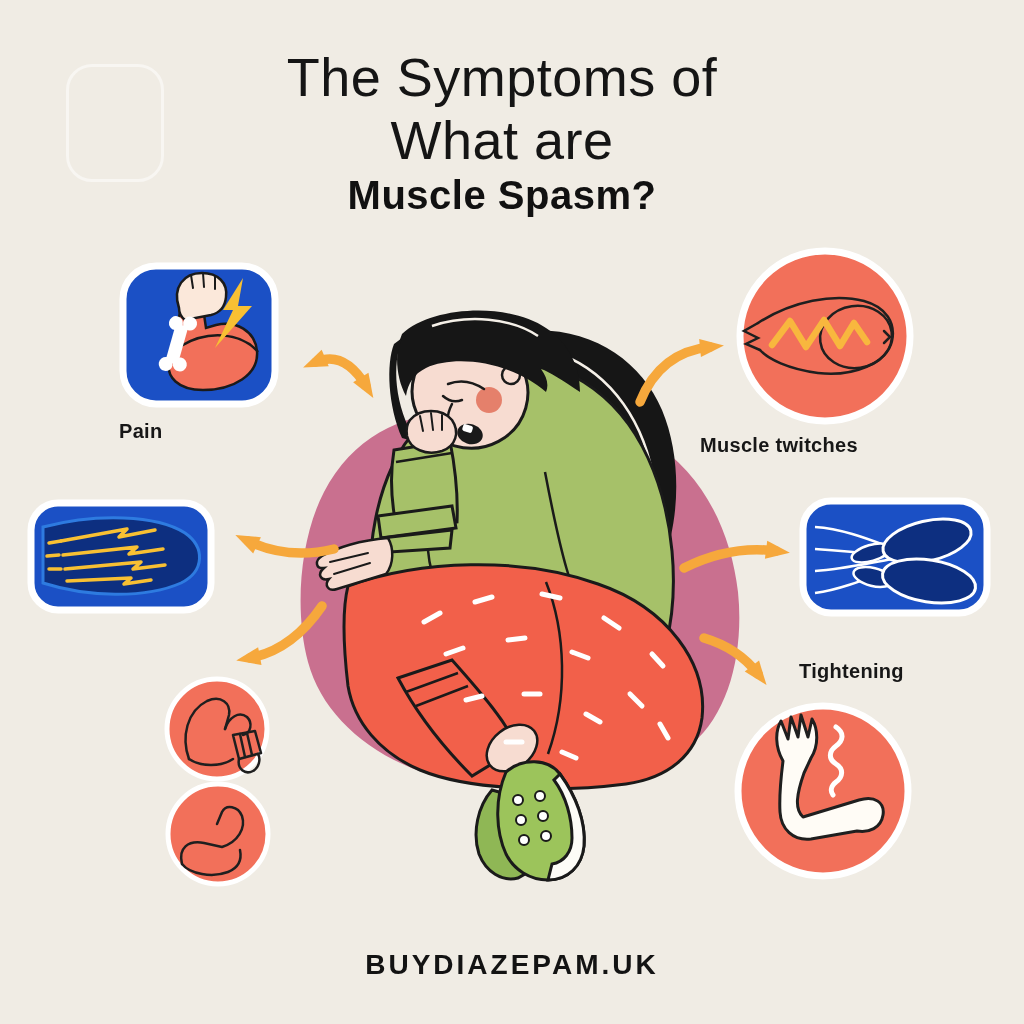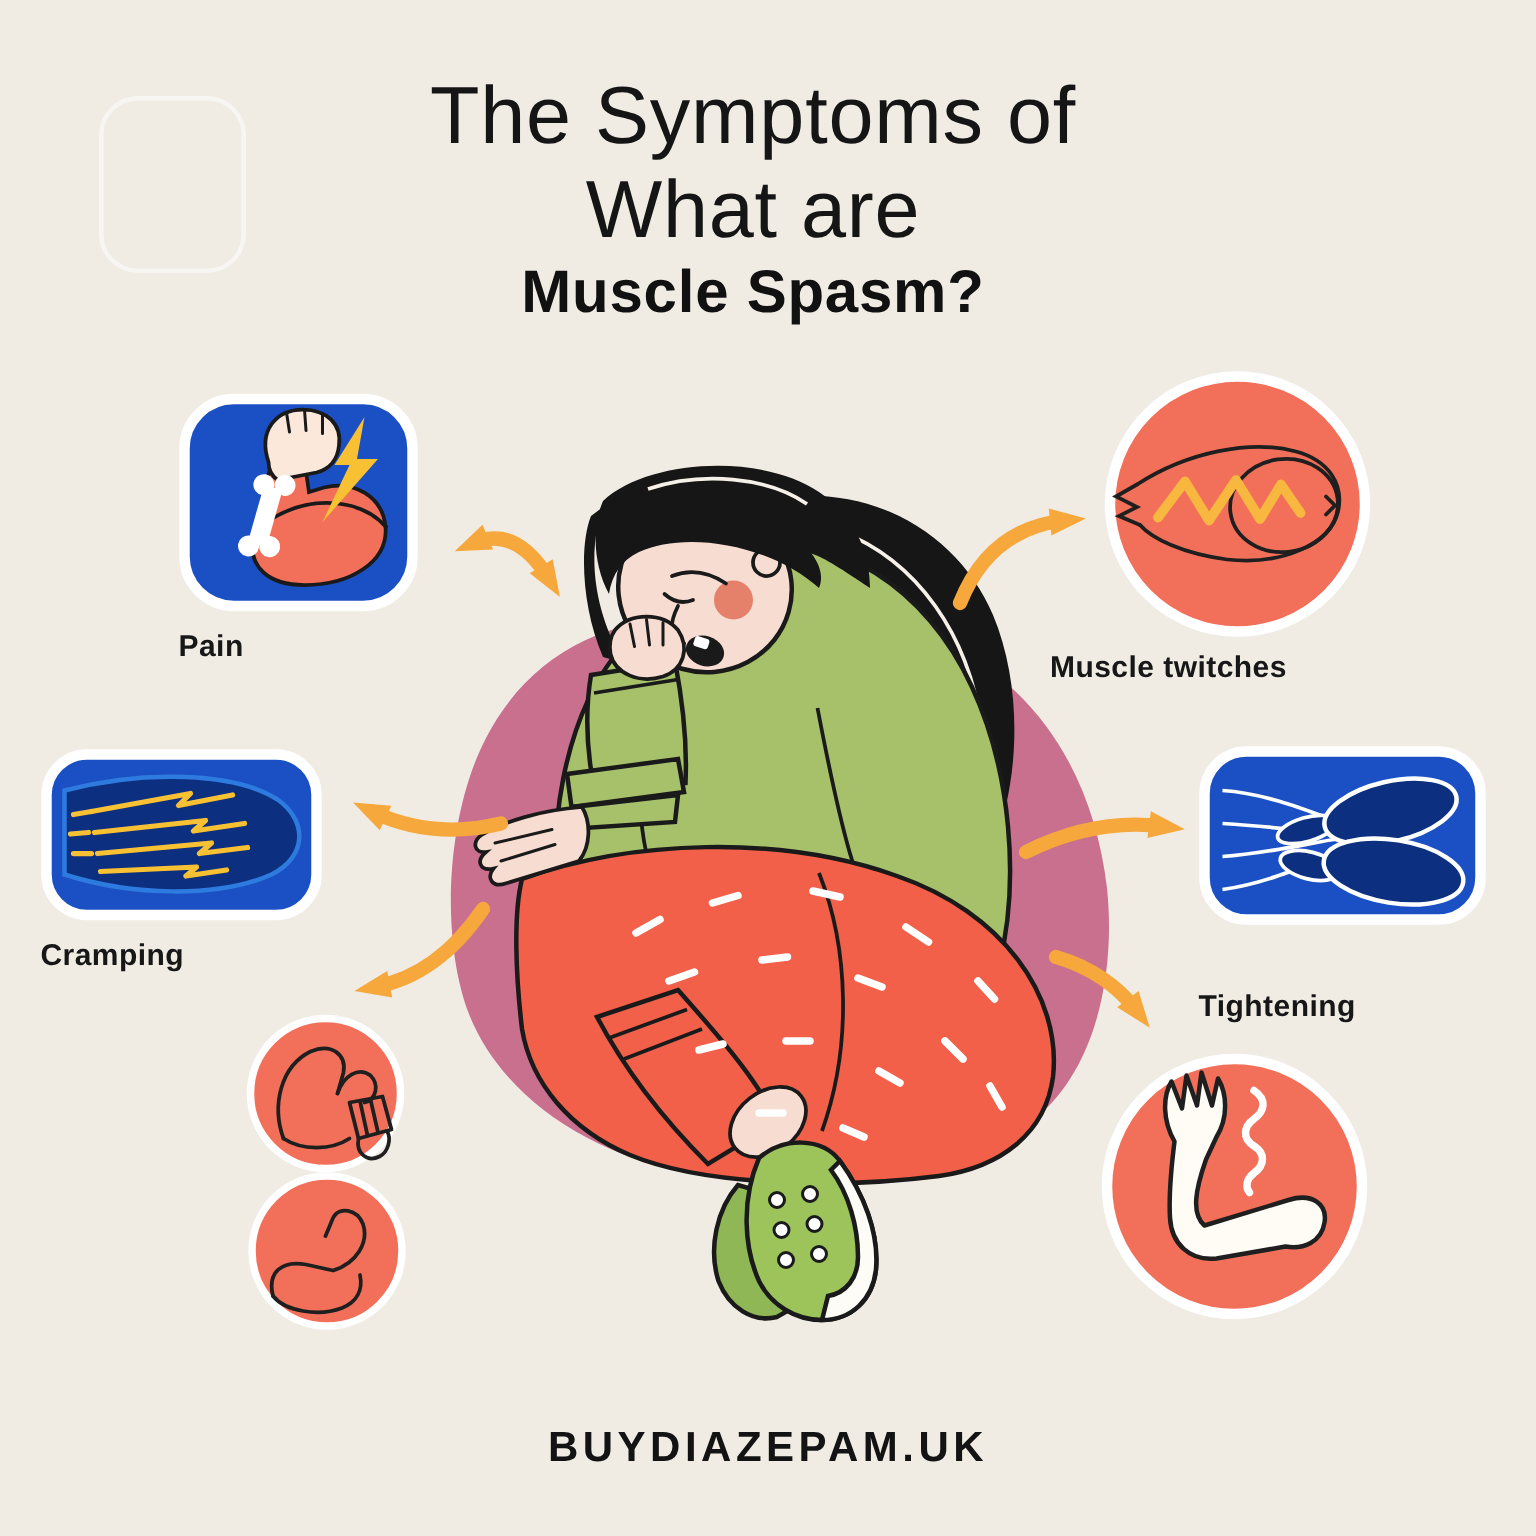--- a/index.html
+++ b/index.html
@@ -196,21 +196,20 @@
     <g stroke="#F8C033" stroke-width="3.5" fill="none" stroke-linecap="round" stroke-linejoin="round">
       <path d="M34 42 L100 30 L92 38 L128 31"></path>
       <path d="M36 56 L110 48 L102 55 L136 50"></path>
       <path d="M38 70 L114 63 L106 70 L138 66"></path>
       <path d="M40 82 L104 79 L97 85 L124 81"></path>
       <path d="M22 44 L34 42"></path>
         <path d="M20 57 L32 56"></path>
         <path d="M22 70 L34 70"></path>
     </g>
   </svg>
-  <div class="sym-label" style="left:27px;top:626px;width:188px">Cramping</div>
 
   <svg class="abs" style="left:799px;top:497px" width="192" height="120" viewBox="0 0 192 120">
     <rect x="4" y="4" width="184" height="112" rx="28" fill="#1B50C5" stroke="#ffffff" stroke-width="7"></rect>
     <g stroke="#ffffff" stroke-width="2.5" fill="none">
       <path d="M16 30 C46 32 74 44 96 52"></path>
       <path d="M16 52 C46 54 74 57 92 59"></path>
       <path d="M16 74 C46 72 74 65 94 62"></path>
       <path d="M16 96 C46 92 76 78 98 70"></path>
     </g>
     <ellipse transform="rotate(-16 72 56)" cx="72" cy="56" rx="20" ry="8" fill="#0D2F80" stroke="#ffffff" stroke-width="2.5"></ellipse>

